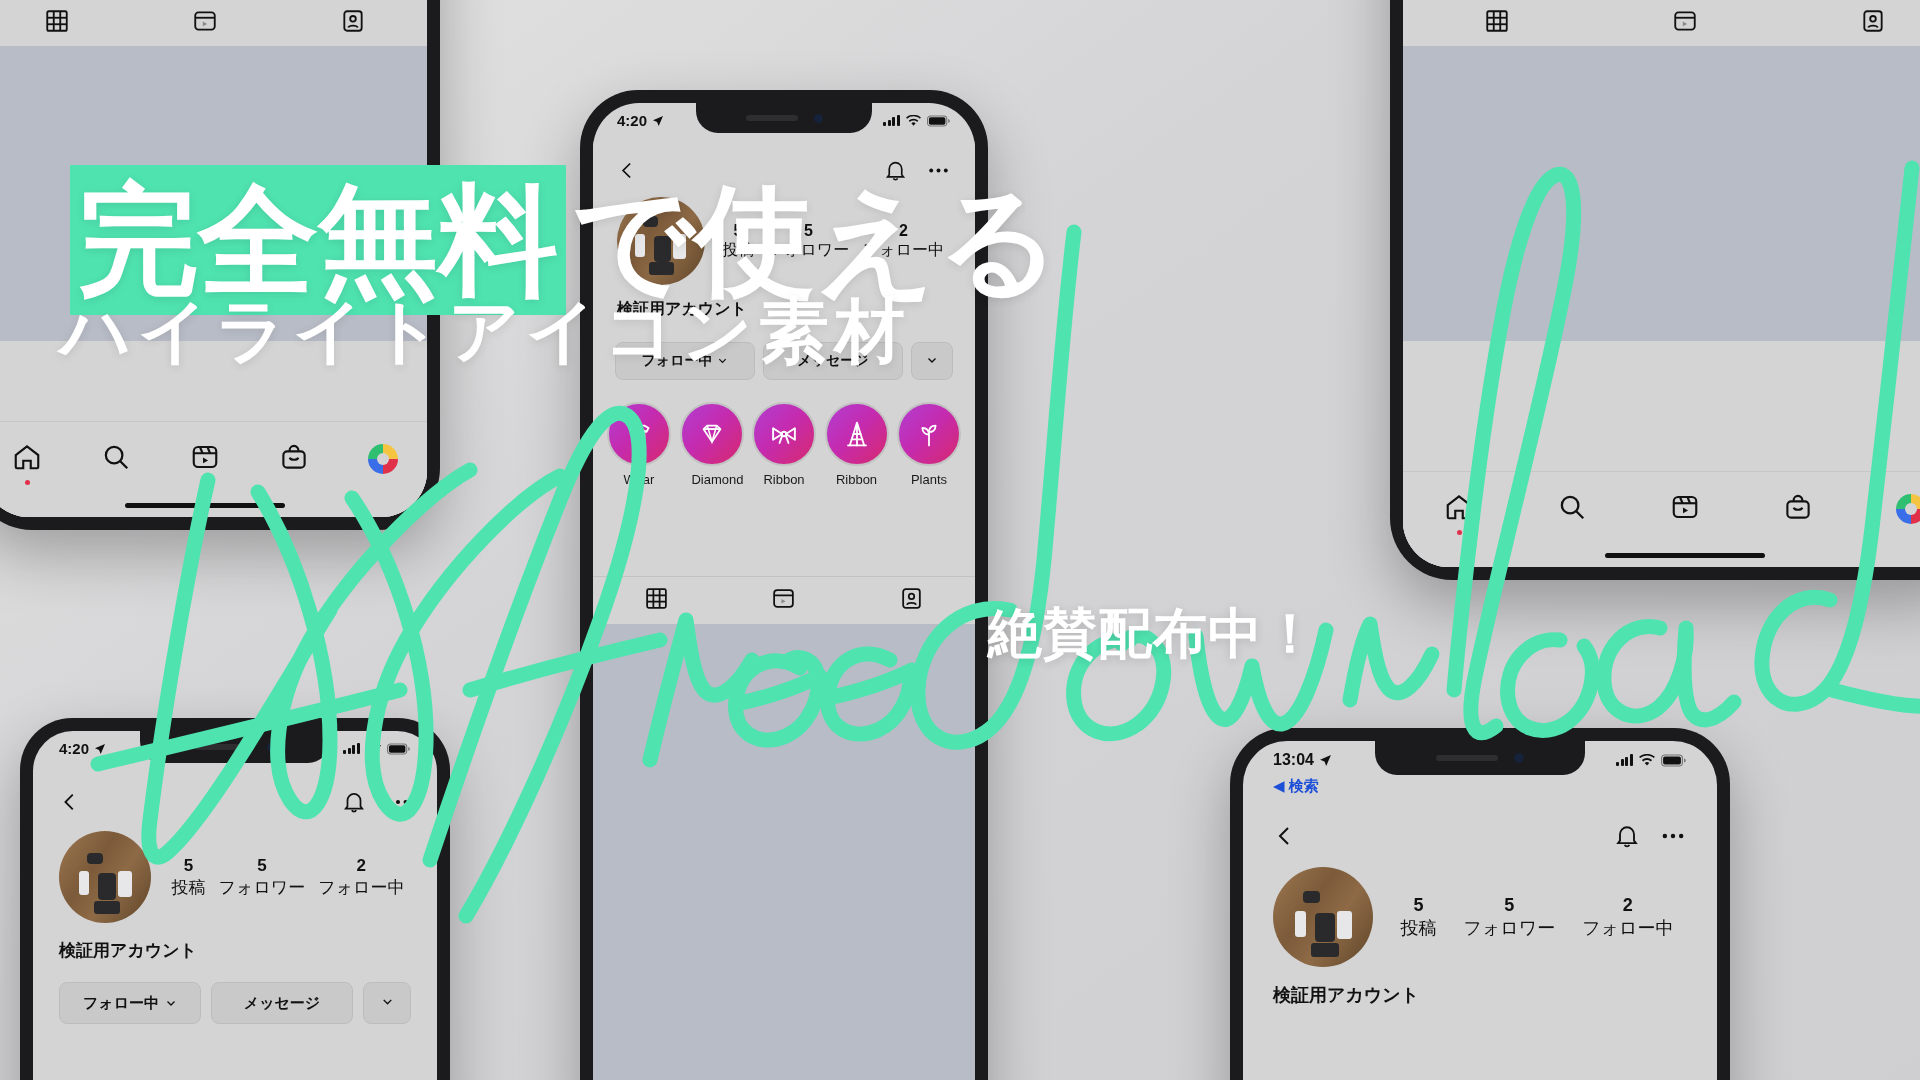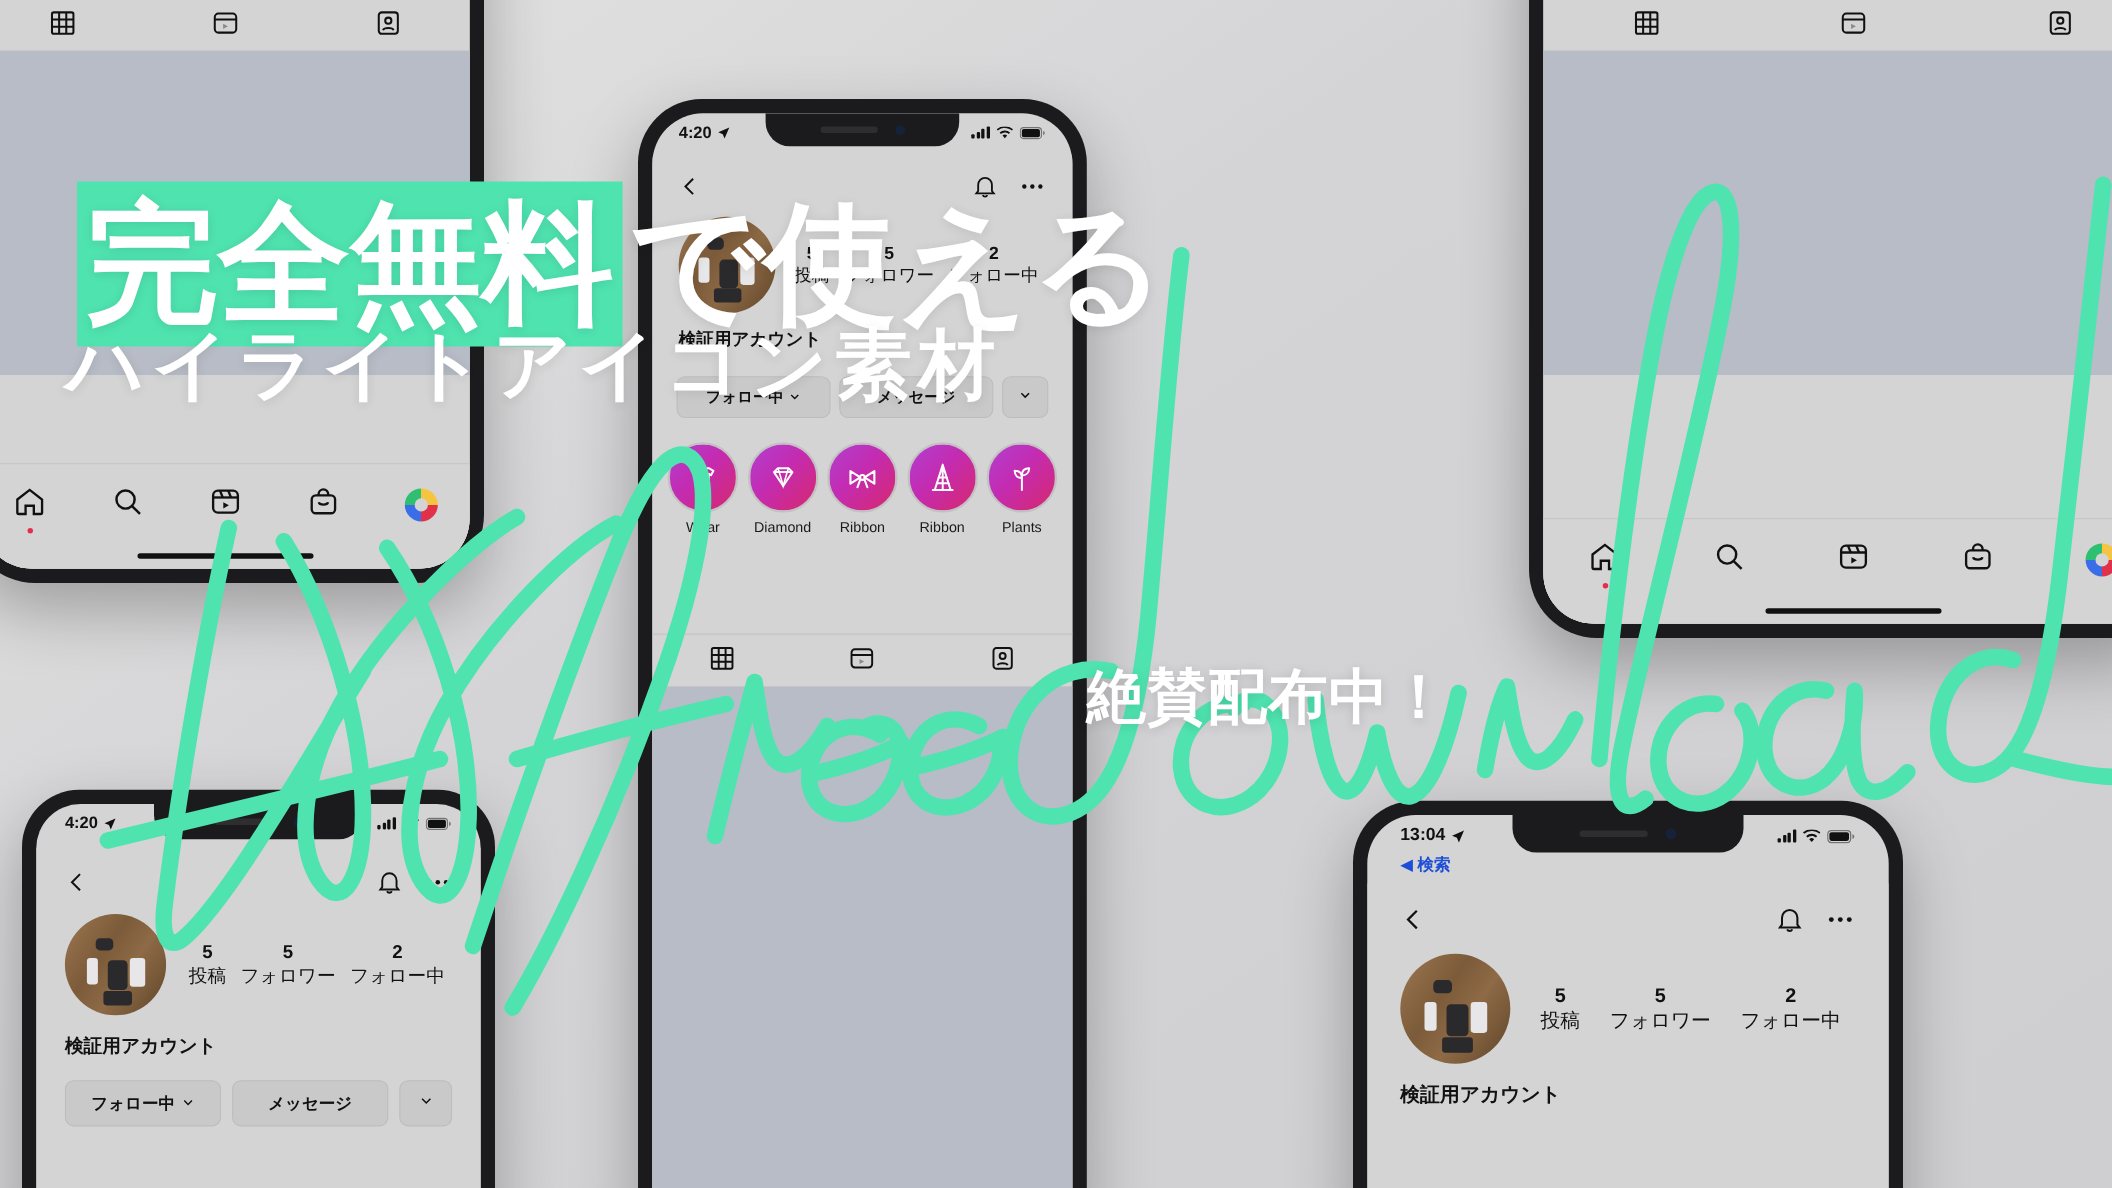--- a/index.html
+++ b/index.html
@@ -553,21 +553,21 @@
             <div class="hl-lbl" style="font-size:13px; margin-top:6px;">Wear</div>
           </div>
           <div class="hl">
             <div class="hl-circ" style="width:64px;height:64px;">
               <svg width="30" height="30" viewBox="0 0 100 100">
                 <path d="M22 34h56L50 76z" fill="none" stroke="#fff" stroke-width="6" stroke-linejoin="round"></path>
                 <path d="M22 34 34 22h32l12 12" fill="none" stroke="#fff" stroke-width="6" stroke-linejoin="round"></path>
                 <path d="M34 22 38 34 50 76 62 34 66 22M22 34h56" fill="none" stroke="#fff" stroke-width="5"></path>
               </svg>
             </div>
-            <div class="hl-lbl" style="font-size:13px; margin-top:6px;">Diamond</div>
+            <div class="hl-lbl" style="font-size:13px; margin-top:6px;text-align:right;">Diamond</div>
           </div>
           <div class="hl">
             <div class="hl-circ" style="width:64px;height:64px;">
               <svg width="32" height="32" viewBox="0 0 100 100">
                 <path d="M44 50 16 32v36zM56 50l28-18v36z" fill="none" stroke="#fff" stroke-width="6" stroke-linejoin="round"></path>
                 <circle cx="50" cy="50" r="7" fill="none" stroke="#fff" stroke-width="6"></circle>
                 <path d="M44 56 36 78M56 56l8 22" fill="none" stroke="#fff" stroke-width="6" stroke-linecap="round"></path>
               </svg>
             </div>
             <div class="hl-lbl" style="font-size:13px; margin-top:6px;">Ribbon</div>

